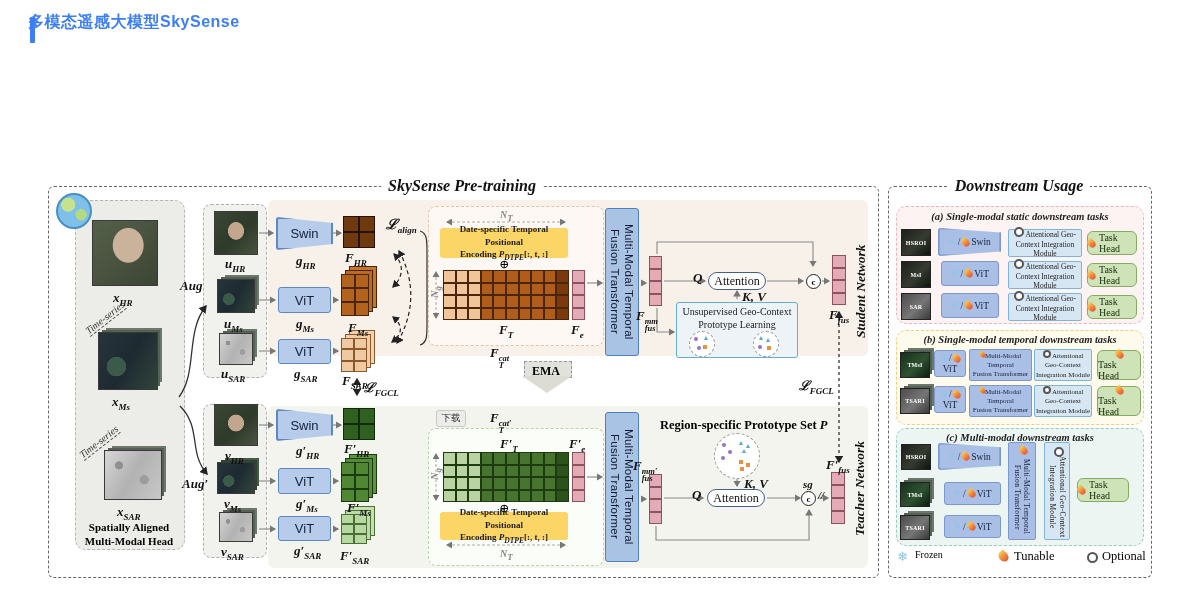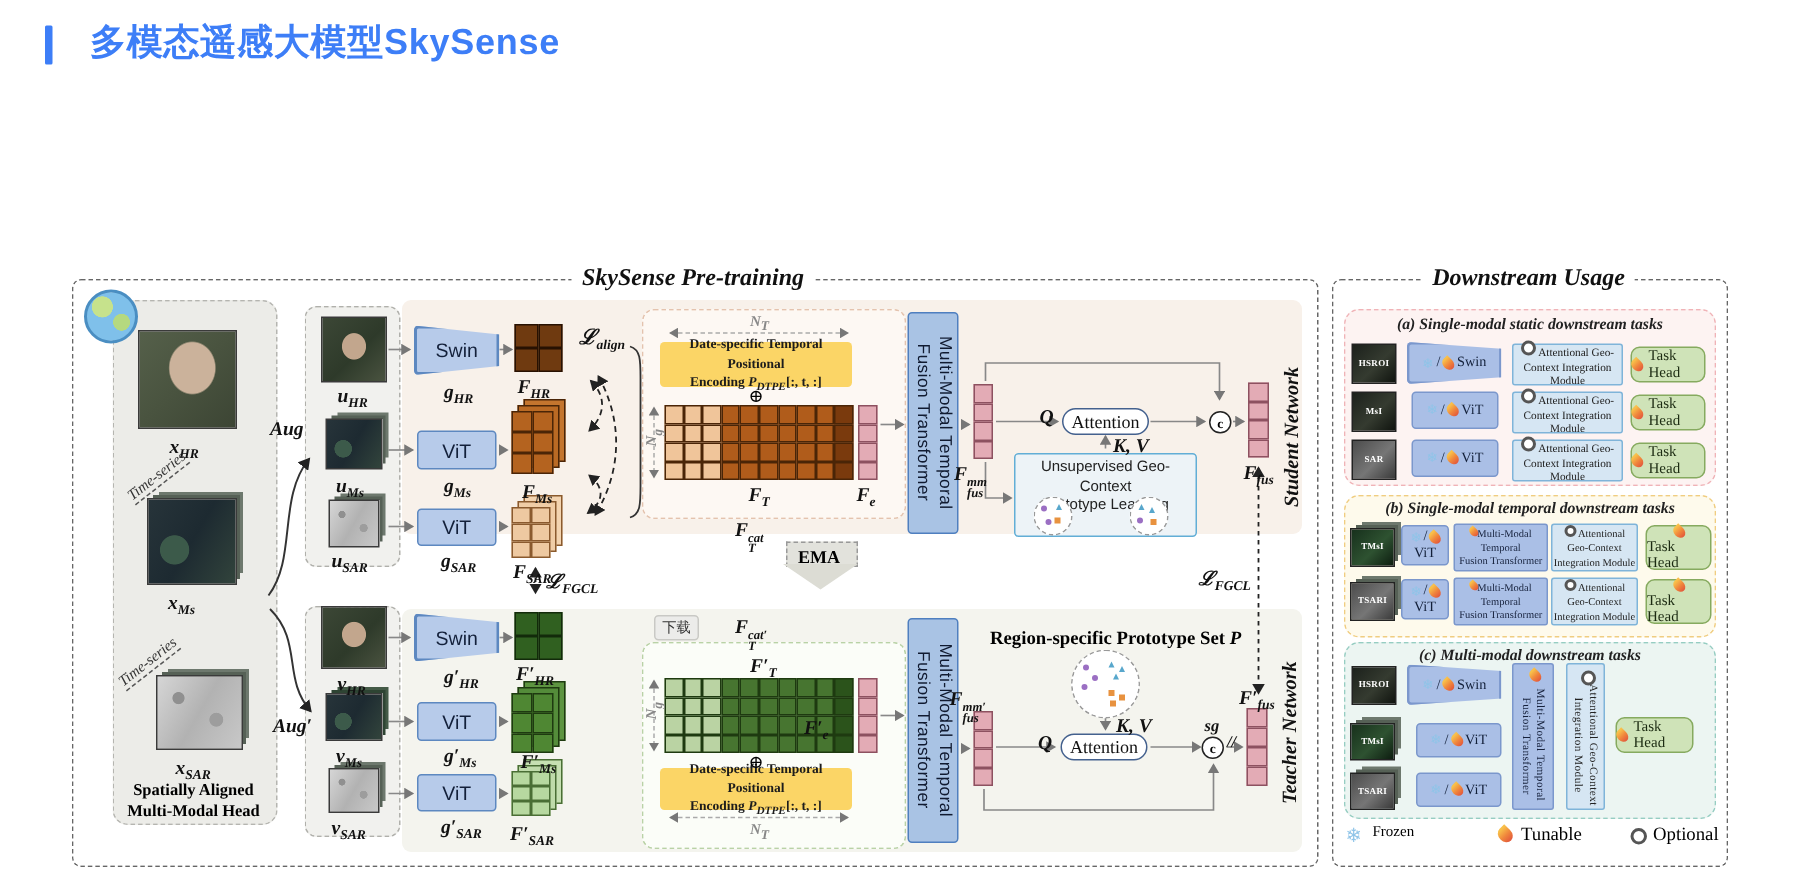--- a/index.html
+++ b/index.html
@@ -2,21 +2,21 @@
 <html><head>
 <meta charset="utf-8">
 <style>
   html,body{margin:0;padding:0;background:#fff;}
   #app{position:relative;width:1200px;height:597px;background:#fff;overflow:hidden;
        font-family:"Liberation Sans","DejaVu Sans",sans-serif;}
   .ab{position:absolute;}
   .ser{font-family:"Liberation Serif","DejaVu Serif",serif;}
   
   .titlebar{left:30px;top:17px;width:5px;height:26px;background:#3D7EF7;border-radius:1px;}
-  .ptitle{left:60px;top:12px;font-size:24px;font-weight:bold;color:#3D7EF7;letter-spacing:.5px;}
+  .ptitle{left:28px;top:12px;font-size:16px;font-weight:bold;color:#3D7EF7;letter-spacing:.5px;}
   .bullet{left:56px;font-size:17px;color:#222;white-space:nowrap;}
   .bdot{display:inline-block;margin-right:16px;font-size:15px;vertical-align:1px;}
   .hl{color:#F0A63C;}
   
   .outer{border:1.6px dashed #666;border-radius:6px;}
   .boxtitle{font-weight:bold;font-style:italic;font-size:16px;color:#111;background:#fff;
             padding:0 7px;white-space:nowrap;transform:translateX(-50%);}
   
   .node{position:absolute;box-sizing:border-box;z-index:3;}
   .bluebox{background:#b7cbea;border:1.4px solid #5d88c0;border-radius:3px;display:flex;
@@ -61,21 +61,21 @@
   .gsar2 .cell{background:#b7d8a0;border:0.5px solid #4a6e35;}
   .cl{position:absolute;box-sizing:border-box;}
   
   .dtpe{background:#fbd566;border-radius:3px;color:#1c1c1c;text-align:center;
         font-family:"Liberation Serif","DejaVu Serif",serif;font-weight:bold;font-size:9px;
         line-height:1.35;display:flex;flex-direction:column;justify-content:center;z-index:3;}
   
   .attn{background:#fff;border:1.5px solid #44618e;border-radius:9px;display:flex;align-items:center;
         justify-content:center;font-family:"Liberation Serif",serif;font-size:12px;color:#111;z-index:3;}
   .ugc{background:#edf3f7;border:1.8px solid #62aed6;border-radius:3px;z-index:3;}
-  .ugc .t{font-family:Liberation Sans, sans-serif;font-size:10px;color:#222;text-align:center;line-height:1.25;margin-top:3px;}
+  .ugc .t{font-family:Liberation Serif, serif;font-size:10px;color:#222;text-align:center;line-height:1.25;margin-top:3px;}
   .pcirc{position:absolute;border:1px dashed #999;border-radius:50%;background:#fff;}
   .dot{position:absolute;width:4px;height:4px;}
   .dp{background:#9b6fc3;border-radius:50%;}
   .ds{background:#e8923f;}
   .dt{width:0;height:0;border-left:2.6px solid transparent;border-right:2.6px solid transparent;
       border-bottom:4.5px solid #58a7cc;background:none;}
   .concat{width:13px;height:13px;border:1.4px solid #222;border-radius:50%;background:#fff;
           display:flex;align-items:center;justify-content:center;
           font-family:"Liberation Serif",serif;font-size:9px;font-weight:bold;z-index:4;}
   
@@ -477,21 +477,21 @@
       </div>
   </div>
   <span class="ab ml" style="left:340px;top:548px;"><span>F′</span><sub>SAR</sub></span>
 
   <div class="ab badge" style="left:436px;top:410px;width:28px;height:15px;">下载</div>
   <span class="ab ml" style="left:490px;top:410px;"><span>F</span><span class="ss">
         <span class="sp">cat′</span>
         <span class="sb">T</span>
       </span></span>
   <span class="ab ml" style="left:500px;top:436px;"><span>F′</span><sub>T</sub></span>
-  <span class="ab ml" style="left:536px;top:436px;margin-top:41px;"><span>F′</span><sub>e</sub></span>
+  <span class="ab ml" style="left:569px;top:436px;"><span>F′</span><sub>e</sub></span>
   <div class="fgrid gt" style="left: 443px; top: 452px; width: 126px; height: 50px; grid-template-columns: repeat(10, 1fr); grid-template-rows: repeat(4, 1fr);">
       <div class="cell c-light"></div>
       <div class="cell c-light"></div>
       <div class="cell c-light"></div>
       <div class="cell c-mid"></div>
       <div class="cell c-mid"></div>
       <div class="cell c-mid"></div>
       <div class="cell c-mid"></div>
       <div class="cell c-mid"></div>
       <div class="cell c-mid"></div>

